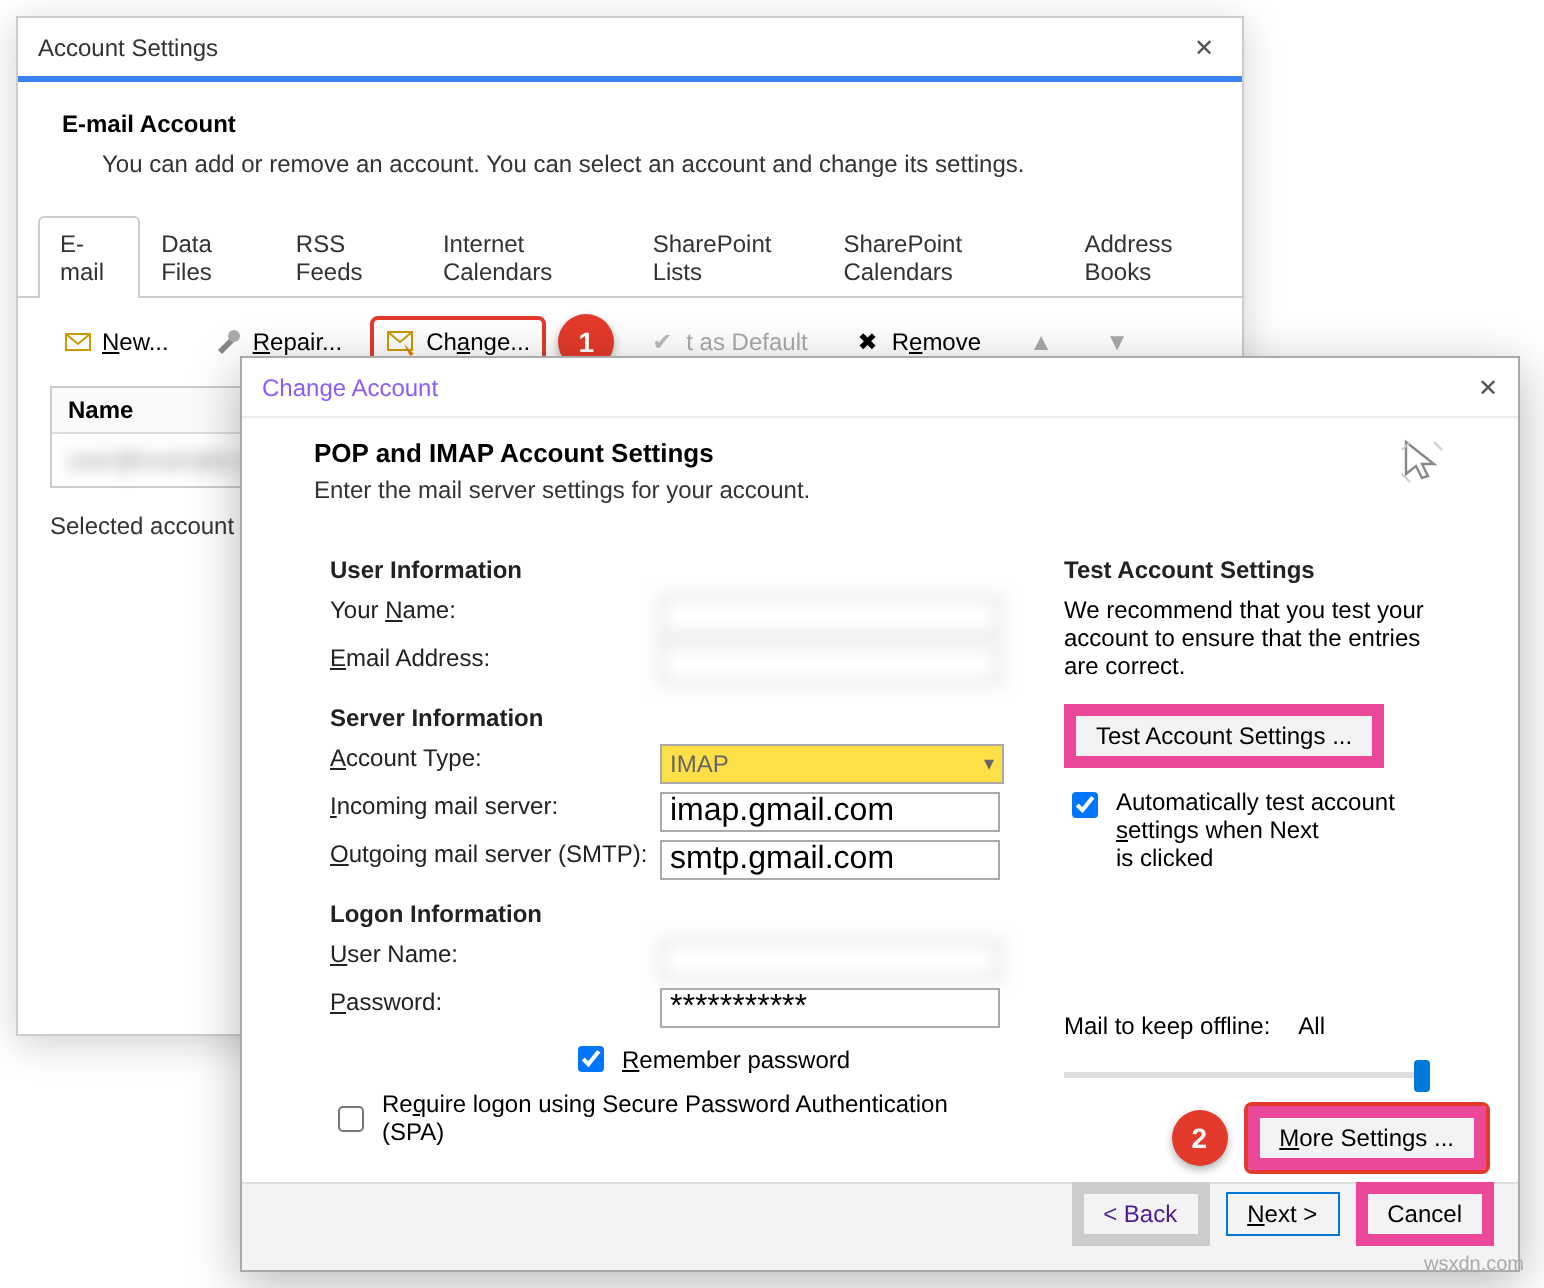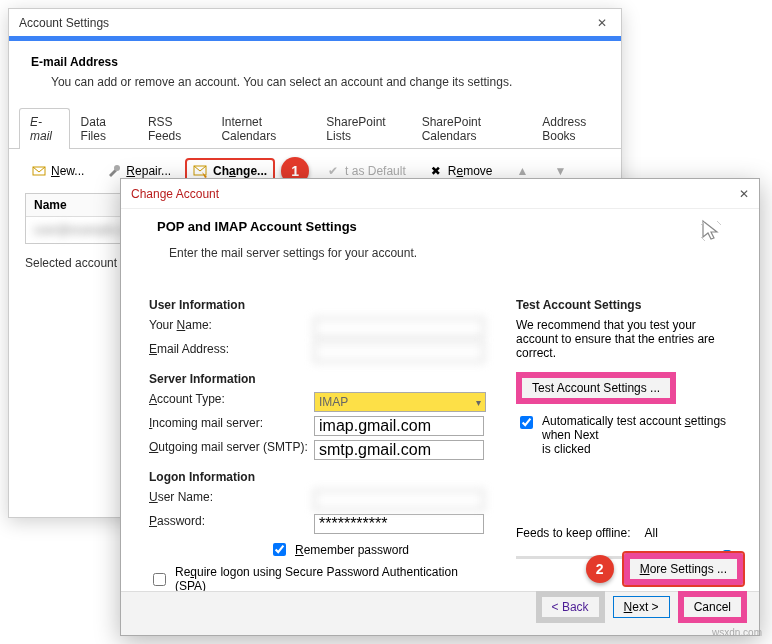--- a/index.html
+++ b/index.html
@@ -1,48 +1,48 @@
 <!DOCTYPE html>
 <html><head>
 <meta charset="utf-8">
 <style>
 * { box-sizing: border-box; font-family: "Segoe UI", Tahoma, sans-serif; font-size: 12px; }
 body { background: #fff; margin: 0; width: 772px; height: 644px; position: relative; overflow: hidden; }
 
 
 .win1 { position: absolute; left: 8px; top: 8px; width: 614px; height: 510px; border: 1px solid #ccc; background: #fff; box-shadow: 0 4px 18px rgba(0,0,0,.18); }
-.win1-hdr { height: 32px; display:flex; align-items:center; padding: 0 10px; justify-content: space-between; border-bottom: 5px solid #3b82f6;}
+.win1-hdr { height: 32px; display:flex; align-items:center; padding: 0 10px; justify-content: space-between; border-bottom: 3px solid #3b82f6;}
 .win1-title { font-size: 12px; color:#333;}
 .win1-close { width: 18px; text-align:center; color:#555; cursor:pointer; }
 .win1-sub { padding: 14px 22px 18px; }
 .win1-sub h3 { margin:0 0 6px 0; font-size:12px; font-weight:bold; }
 .win1-sub p { margin:0; color:#333; padding-left: 20px; }
 .tabs { display:flex; border-bottom:1px solid #ccc; padding-left: 10px; gap: 0; }
 .tab { padding: 6px 10px 6px; border:1px solid transparent; border-bottom:none; color:#333; cursor:pointer; border-radius: 3px 3px 0 0; position:relative; top:1px;}
-.tab.active { border-color:#ccc; background:#fff;font-style:italic;}
+.tab.active { border-color:#ccc; background:#fff;}
 .toolbar { display:flex; align-items:center; gap: 10px; padding: 8px 16px; }
 .tbtn { display:flex; align-items:center; gap:4px; padding:3px 6px; cursor:pointer; }
-.tbtn.hl { outline: 2px solid #e43a2b; outline-offset: 0; border-radius:2px;font-weight:bold; }
+.tbtn.hl { outline: 2px solid #e43a2b; outline-offset: 0; border-radius:2px; }
 .tbtn span.icon { width:16px; height:16px; display:inline-flex; align-items:center; justify-content:center; }
 .disabled { color:#aaa; }
 .namebox { margin: 0 16px; border:1px solid #ccc; }
 .namebox-hdr { padding:4px 8px; border-bottom:1px solid #ddd; background:#fafafa; font-weight:bold;}
 .namebox-row { padding:6px 8px; color:#999; }
 .blurred { filter: blur(4px); color:#888;}
 .seltxt { padding: 12px 16px; color:#333;}
 
 
 .win2 { position:absolute; left:120px; top: 178px; width: 640px; height: 458px; border:1px solid #aaa; background:#fff; box-shadow: 0 6px 24px rgba(0,0,0,.28); }
 .win2-hdr { height:30px; display:flex; align-items:center; justify-content:space-between; padding:0 10px; border-bottom:1px solid #eee;}
-.win2-title { color:#b91c1c; }
+.win2-title { color:#8b5cf6; }
 .win2-sub { padding: 10px 36px 16px; display:flex; justify-content:space-between; align-items:flex-start;}
 .win2-sub h3 { margin:0 0 4px; font-size:13px; font-weight:bold;}
-.win2-sub p { margin:12px; color:#333;}
+.win2-sub p { margin:0; color:#333;}
 .cursor-ico { width:24px; height:24px; }
-.form { display:flex; gap: 30px; padding: 0 28px 12px; }
+.form { display:flex; gap: 30px; padding: 0 44px 12px; }
 .col { flex:1; }
 .group { font-weight:bold; margin: 10px 0 6px; color:#222;}
 .row { display:flex; align-items:flex-start; margin: 4px 0; }
 .row label { width: 165px; color:#222; }
 .row label u { text-decoration: underline; }
 .row input[type=text], .row input[type=password] { width: 170px; height: 20px; border:1px solid #aaa; padding: 1px 4px; font-size:16px;}
 .dropdown { width:172px; height:20px; border:1px solid #aaa; background:#fde047; display:flex; align-items:center; justify-content:space-between; padding:0 4px; color:#666;}
 .chev { font-size:10px; color:#666;}
 .chkline { display:flex; align-items:center; gap:6px; margin:6px 0;}
 .chkline input { width:13px; height:13px;}
@@ -67,21 +67,21 @@
 </style>
 </head>
 <body>
 
 <div class="win1">
   <div class="win1-hdr">
     <div class="win1-title">Account Settings</div>
     <div class="win1-close">✕</div>
   </div>
   <div class="win1-sub">
-    <h3>E-mail Address</h3>
+    <h3>E-mail Account</h3>
     <p>You can add or remove an account. You can select an account and change its settings.</p>
   </div>
   <div class="tabs">
     <div class="tab active">E-mail</div>
     <div class="tab">Data Files</div>
     <div class="tab">RSS Feeds</div>
     <div class="tab">Internet Calendars</div>
     <div class="tab">SharePoint Lists</div>
     <div class="tab">SharePoint Calendars</div>
     <div class="tab">Address Books</div>
@@ -209,21 +209,21 @@
     <div class="col col2">
       <div class="group">Test Account Settings</div>
       <p>We recommend that you test your account to ensure that the entries are correct.</p>
       <div class="btn">Test Account Settings ...</div>
       <div class="chkline" style="margin-top:10px; align-items:flex-start">
         <input type="checkbox" checked="" style="margin-top: 2px;">
         <span>Automatically test account <u>s</u>ettings when Next<br>is clicked</span>
       </div>
 
       <div style="margin-top:70px; display:flex; gap:14px;">
-        <span>Feeds to keep offline:</span>
+        <span>Mail to keep offline:</span>
         <span>All</span>
       </div>
       <div class="slider">
         <div class="slider-track"></div>
         <div class="slider-thumb"></div>
       </div>
     </div>
   </div>
 
   <div class="win2-morerow">

